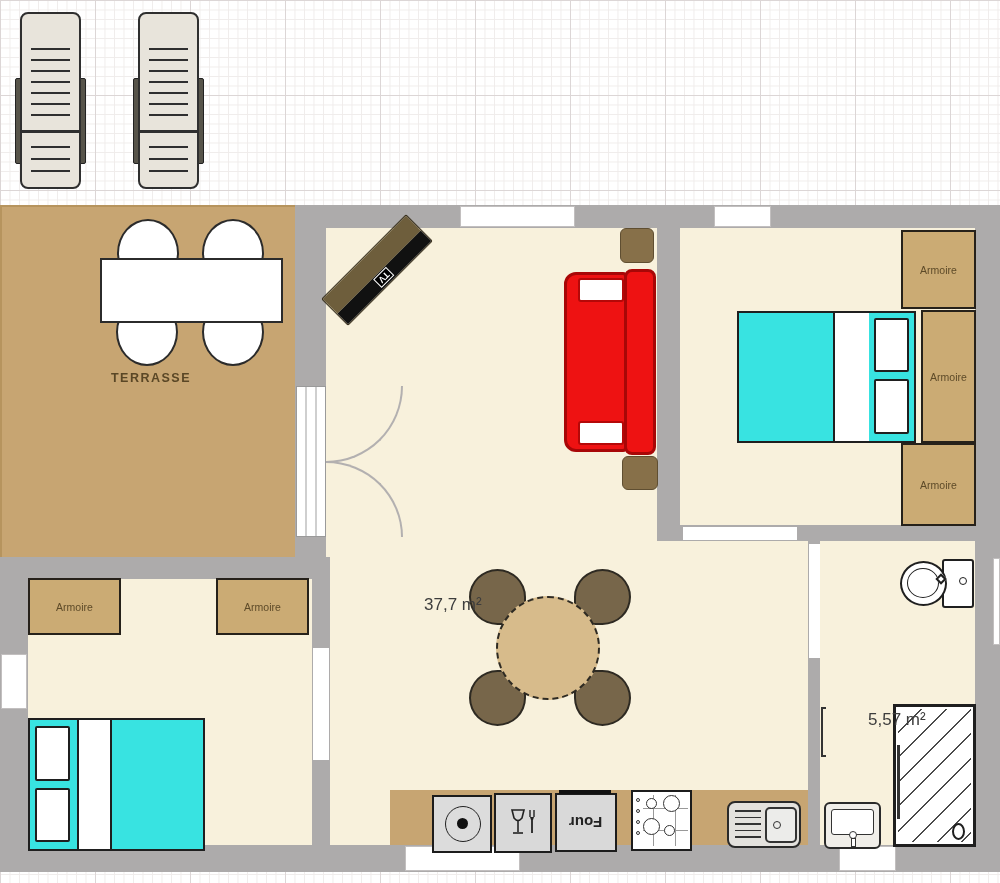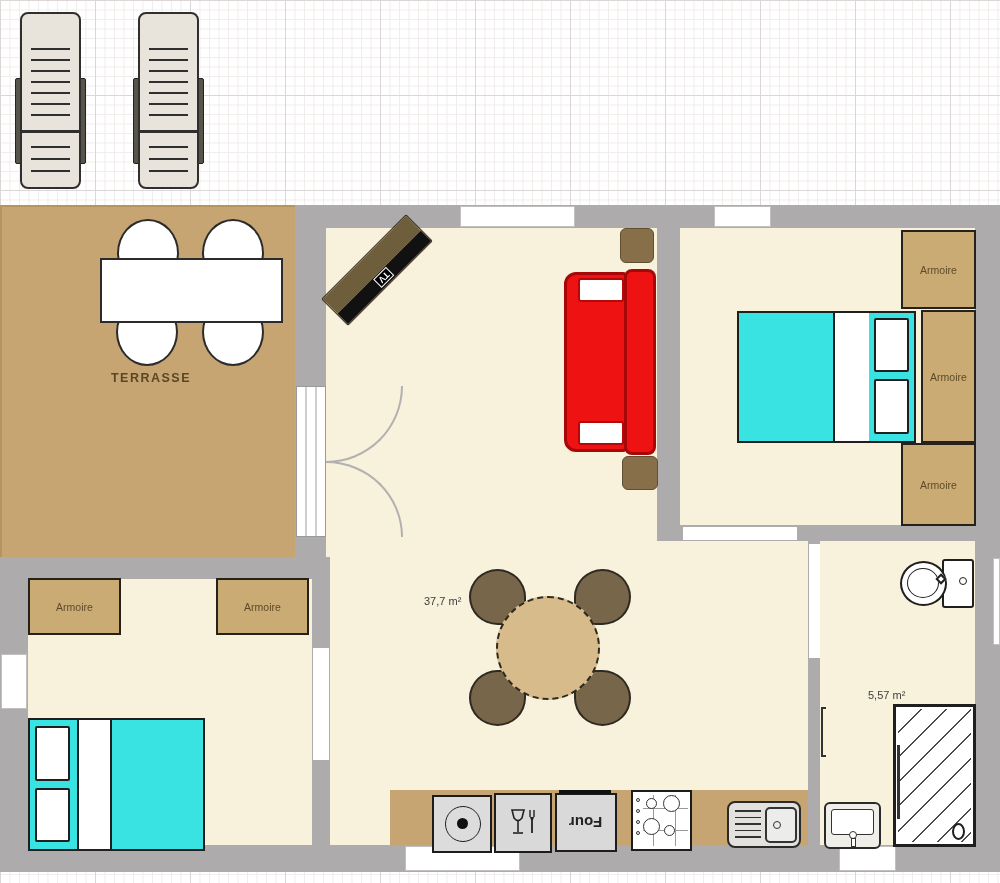--- a/index.html
+++ b/index.html
@@ -14,21 +14,21 @@
 .abs{position:absolute;box-sizing:border-box}
 .floor{position:absolute;background:#f8f1dc;z-index:1}
 .wall{position:absolute;background:#adabab;z-index:4}
 .window{position:absolute;background:#fff;border:1px solid #c2bfbf;box-sizing:border-box;z-index:5}
 .opening{position:absolute;background:#fff;z-index:5}
 .furn{position:absolute;box-sizing:border-box;z-index:6}
 .armoire{position:absolute;box-sizing:border-box;z-index:6;background:#cbab74;border:2px solid #26211a;display:flex;align-items:center;justify-content:center}
 .armoire span{font-size:10.5px;color:#5d4a28}
 .tchair{position:absolute;box-sizing:border-box;background:#fff;border:2px solid #2b2b2b;border-radius:50%;z-index:2}
 .dchair{position:absolute;box-sizing:border-box;background:#77664a;border:2px solid #2e2a22;z-index:6}
-.arealabel{position:absolute;font-size:11px;color:#3d3d3d;z-index:8;white-space:nowrap}
+.arealabel{position:absolute;font-size:17px;color:#3d3d3d;z-index:8;white-space:nowrap}
 .pillow{position:absolute;background:#fff;border:2px solid #1f1f1f;border-radius:2px;box-sizing:border-box}
 .burner{position:absolute;background:#fff;border:1.5px solid #333;border-radius:50%;box-sizing:border-box}
 .knob{position:absolute;width:4px;height:4px;border:1px solid #333;border-radius:50%;box-sizing:border-box;background:#fff}
 .gline{position:absolute;background:#999;z-index:0}
 .slats{position:absolute;background:repeating-linear-gradient(to bottom,#2f2f2f 0 2px,transparent 2px 11px)}
 .bed{position:absolute;box-sizing:border-box;border:2px solid #1f1f1f;display:flex;z-index:6}
 </style>
 </head>
 <body>
 
@@ -188,21 +188,21 @@
     <div style="flex:1;background:#38e3e1;border-left:2px solid #1f1f1f"></div>
   </div>
 
   <div class="furn" style="left:898px;top:557px;width:78px;height:52px">
     <div style="position:absolute;left:44px;top:2px;width:32px;height:49px;background:#fff;border:2px solid #1f1f1f;border-radius:3px;box-sizing:border-box"></div>
     <div style="position:absolute;left:61px;top:20px;width:8px;height:8px;border:1.5px solid #1f1f1f;border-radius:50%;box-sizing:border-box;background:#fff"></div>
     <div style="position:absolute;left:2px;top:4px;width:47px;height:45px;background:#fff;border:2px solid #1f1f1f;border-radius:50%;box-sizing:border-box"></div>
     <div style="position:absolute;left:9px;top:11px;width:32px;height:30px;border:1.5px solid #1f1f1f;border-radius:50%;box-sizing:border-box"></div>
     <div style="position:absolute;left:39px;top:18px;width:8px;height:8px;background:#fff;border:2px solid #1f1f1f;transform:rotate(45deg);box-sizing:border-box"></div>
   </div>
-  <div class="arealabel" style="left:868px;top:689px">5,57 m²</div>
+  <div class="arealabel" style="left:868px;top:710px">5,57 m²</div>
   <div class="furn" style="left:893px;top:704px;width:83px;height:143px;background:#fff;border:3px solid #1f1f1f">
     <div style="position:absolute;inset:2px;background:repeating-linear-gradient(135deg,transparent 0 16px,#4a4a4a 16px 17.5px)"></div>
     <div style="position:absolute;left:1px;top:38px;width:3px;height:74px;background:#333"></div>
     <div style="position:absolute;left:56px;top:116px;width:13px;height:17px;background:#fff;border:2px solid #1f1f1f;border-radius:50%;box-sizing:border-box"></div>
   </div>
   <div class="furn" style="left:824px;top:802px;width:57px;height:47px;background:#f0eee9;border:2px solid #2a2a2a;border-radius:6px">
     <div style="position:absolute;left:5px;top:5px;width:43px;height:26px;background:#fff;border:1.5px solid #333;border-radius:3px;box-sizing:border-box"></div>
     <div style="position:absolute;left:23px;top:27px;width:8px;height:8px;background:#fff;border:1.5px solid #333;border-radius:50%;box-sizing:border-box"></div>
     <div style="position:absolute;left:25px;top:34px;width:5px;height:9px;background:#fff;border:1.5px solid #333;box-sizing:border-box"></div>
   </div>

